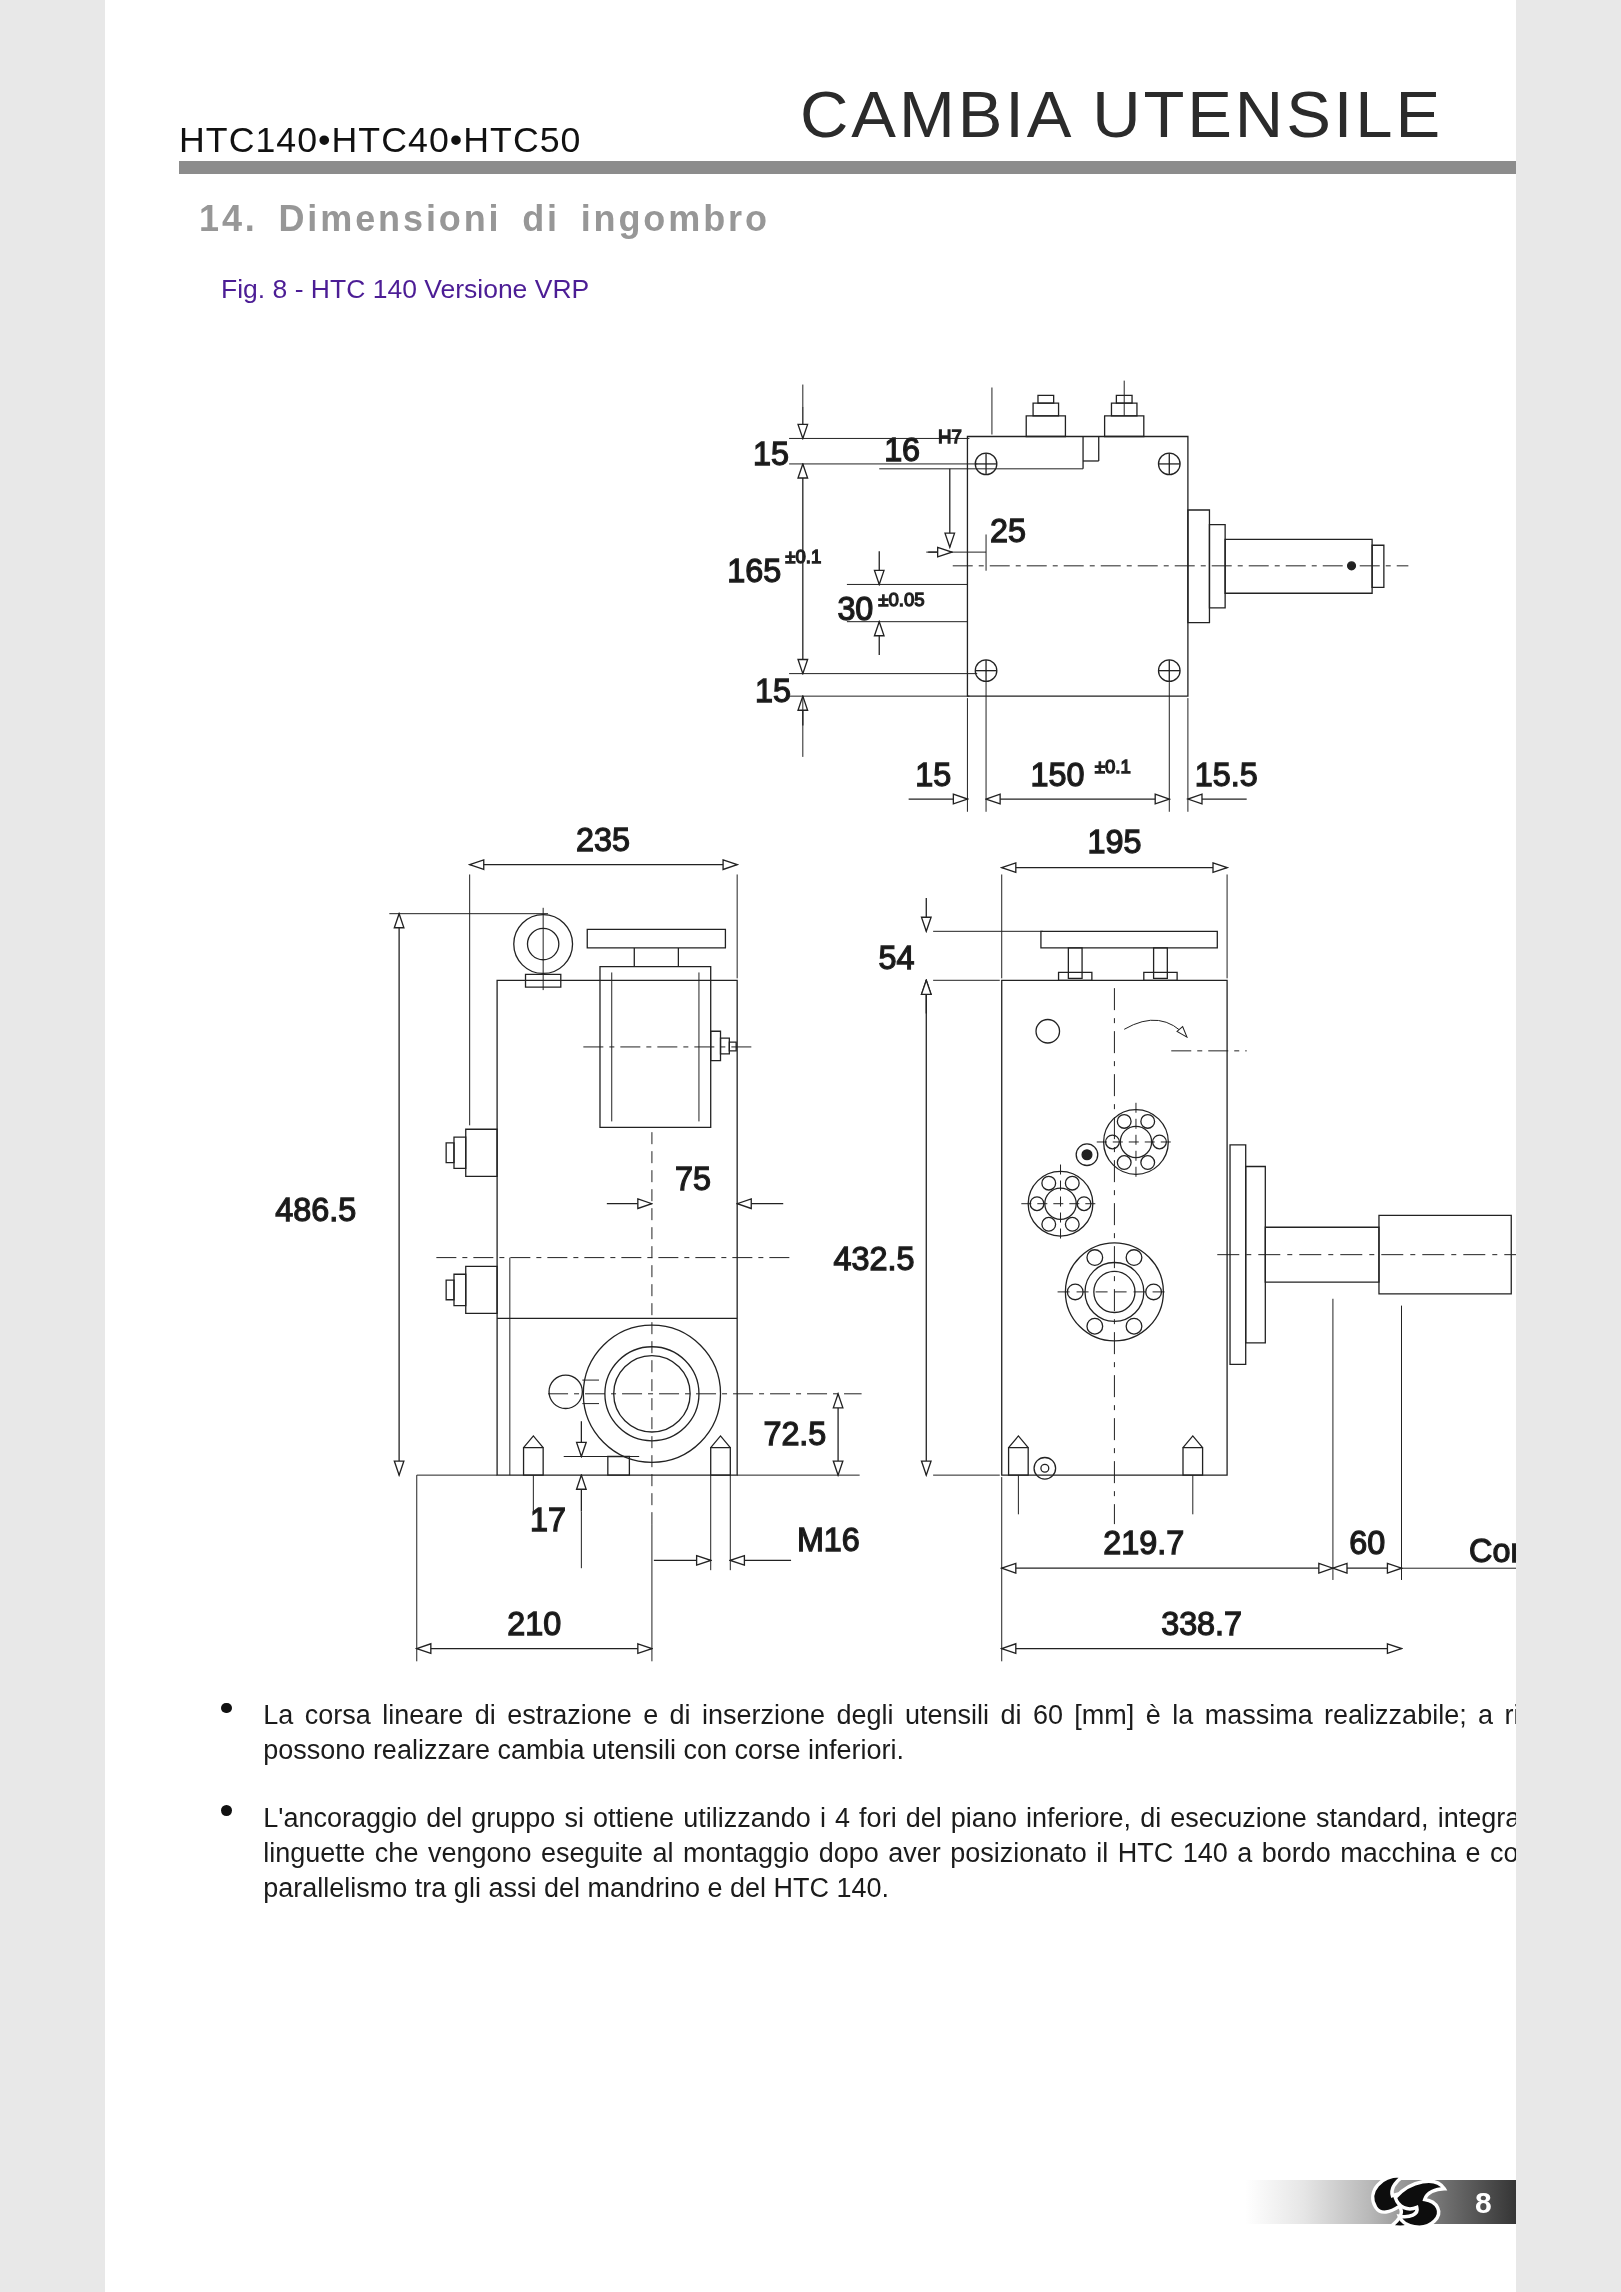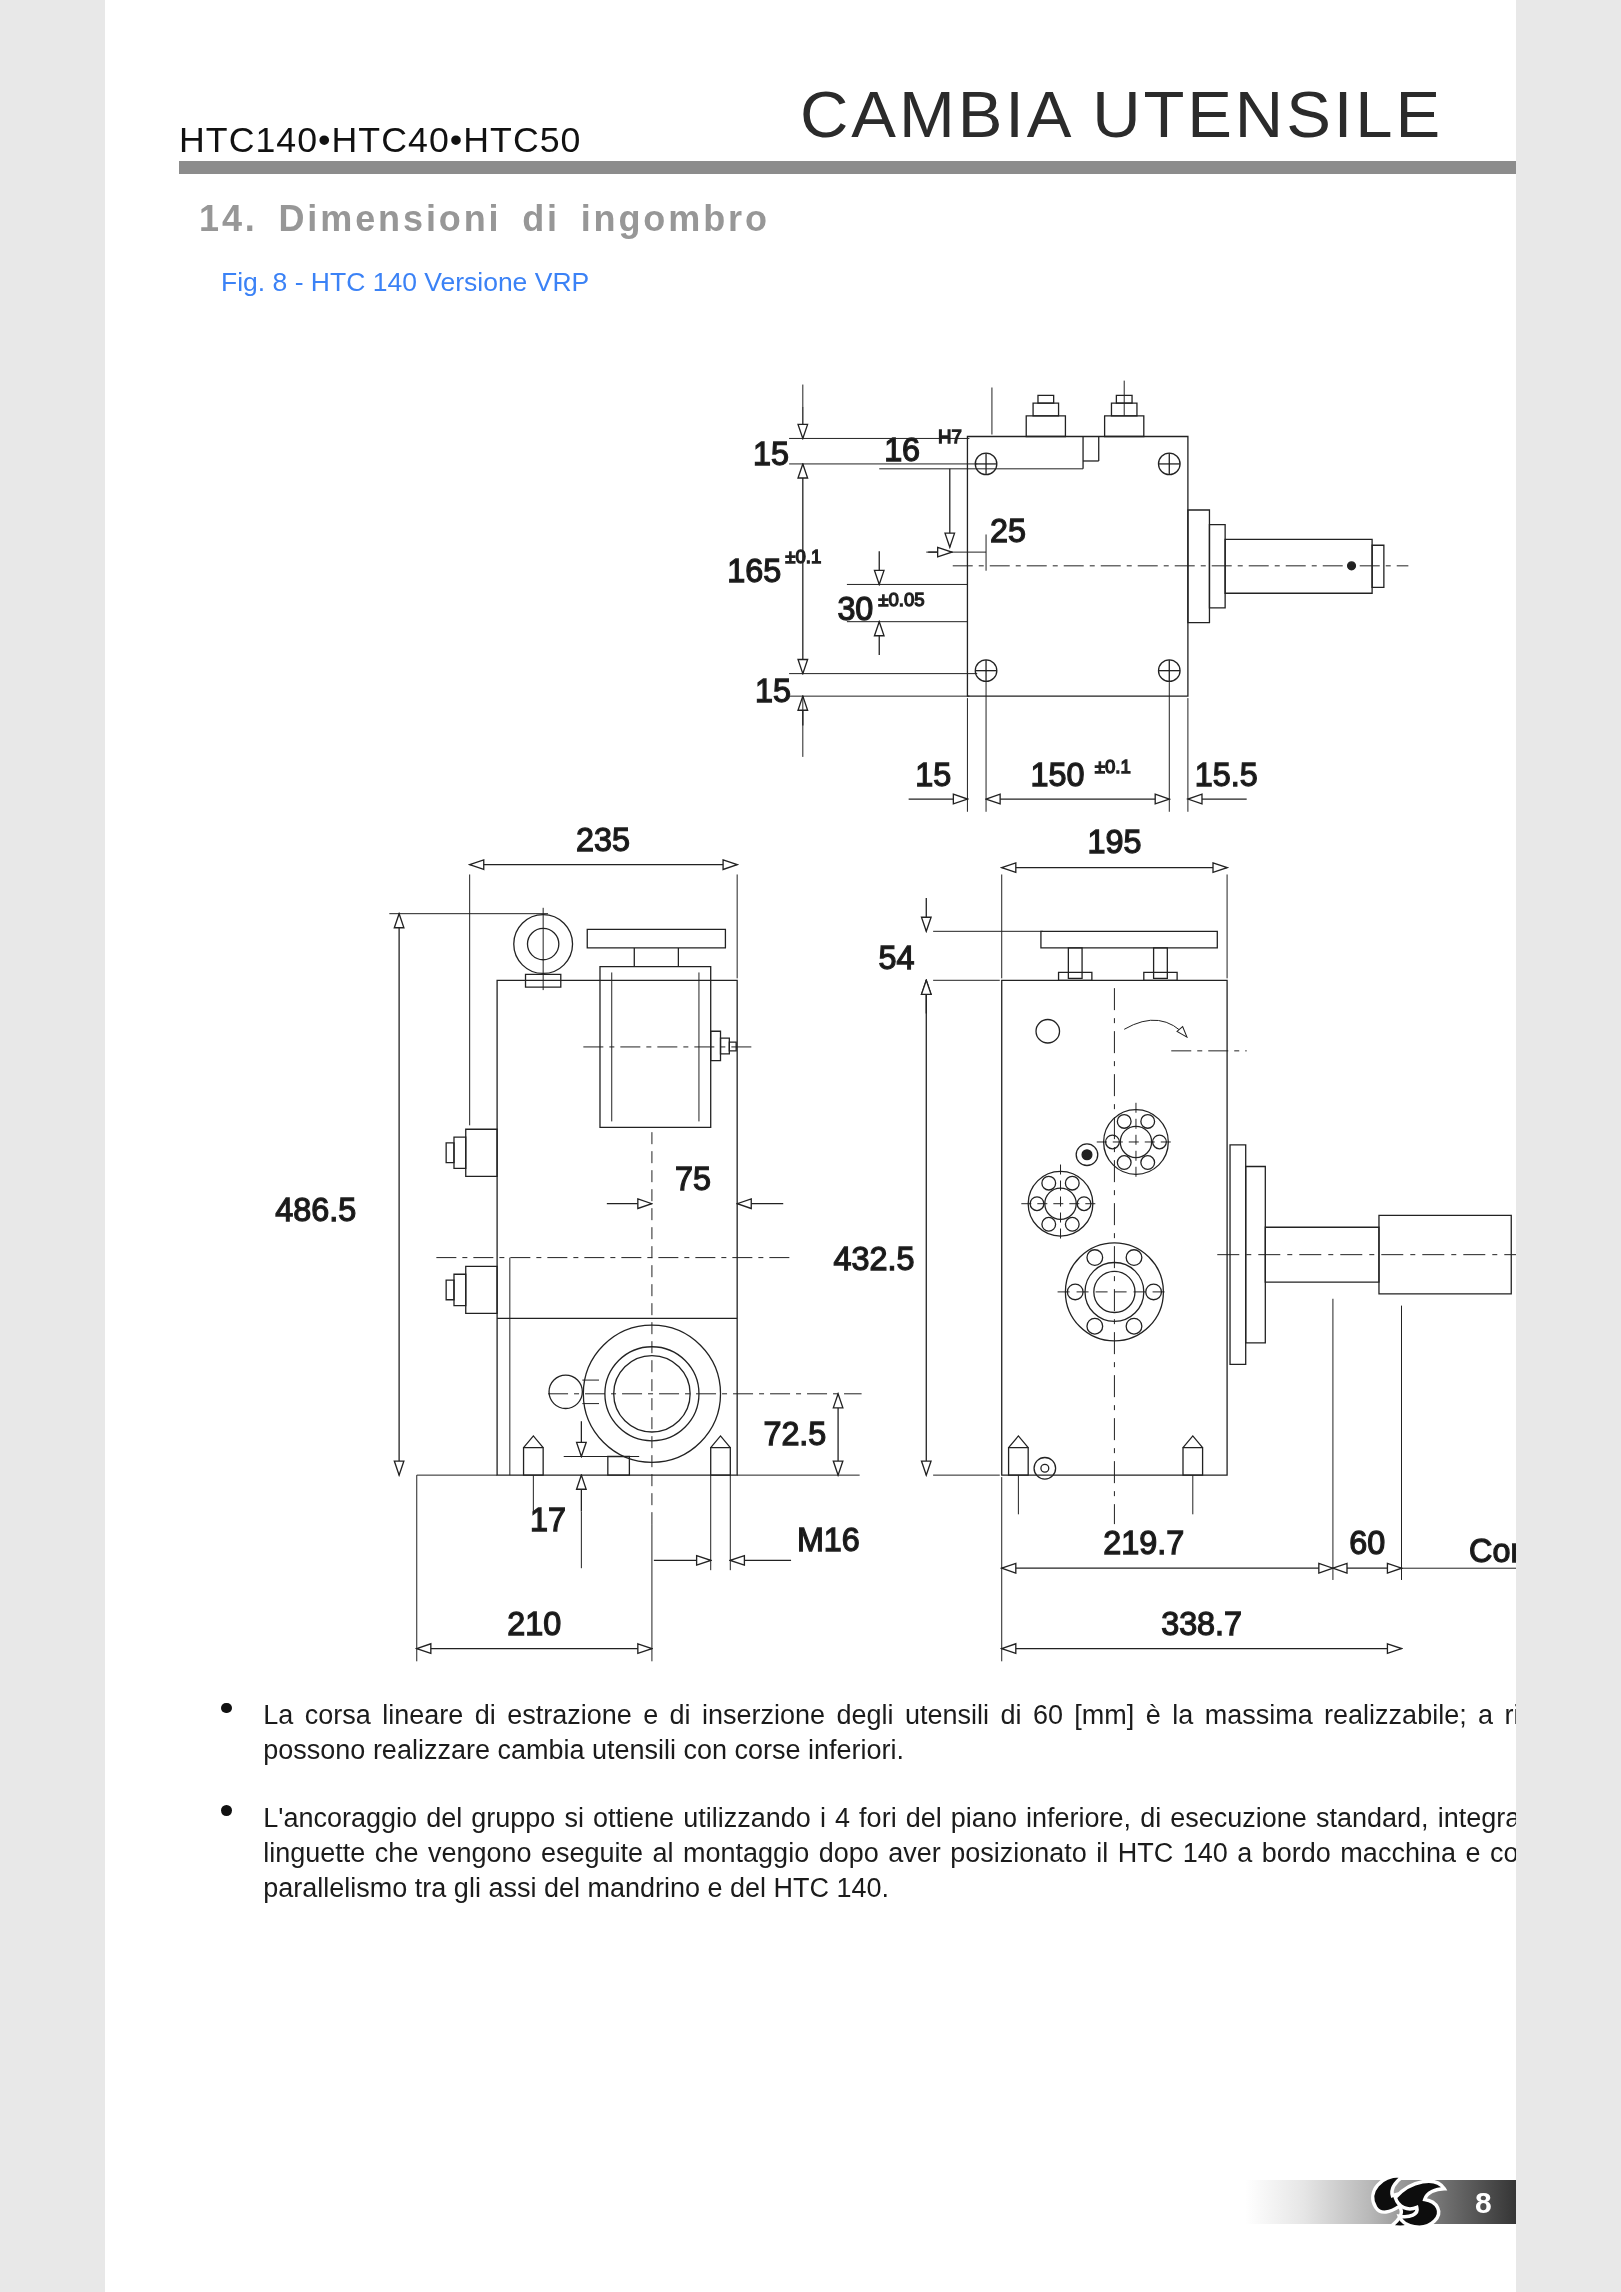--- a/index.html
+++ b/index.html
@@ -18,21 +18,21 @@
     white-space:nowrap;
   }
   .header-bar{
     position:absolute; left:74px; top:161px; width:1474px; height:12.7px; background:#8c8c8c;
   }
   .section-title{
     position:absolute; left:94px; top:198px; font-size:36px; font-weight:bold;
     color:#979797; letter-spacing:2.9px; word-spacing:7.8px;
   }
   .fig-caption{
-    position:absolute; left:116px; top:267px; font-size:26.5px; color:#3b82f6;
+    position:absolute; left:116px; top:274px; font-size:26.5px; color:#4c1d95;
   }
   svg.drawing{ position:absolute; left:0; top:363px; }
   svg.drawing *{ vector-effect:non-scaling-stroke; }
   .bullets{
     position:absolute; left:116px; top:1690px; width:1423px;
     list-style:none; margin:0; padding:0;
   }
   .bullets li{ display:flex; gap:23.5px; margin-bottom:16.7px; }
   .bullets .dot{
     flex:none; width:10.8px; height:10.8px; border-radius:50%; background:#111; margin-top:12.7px;

